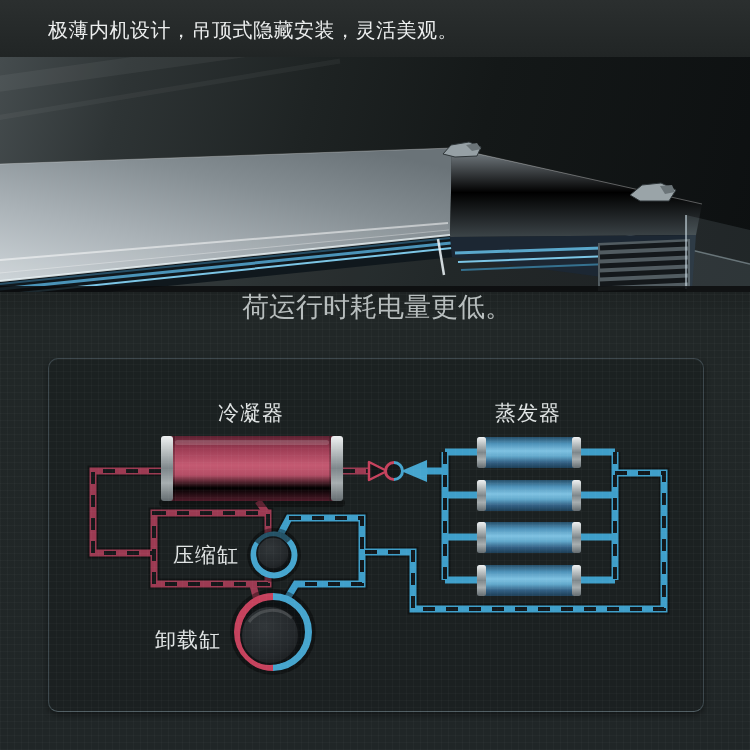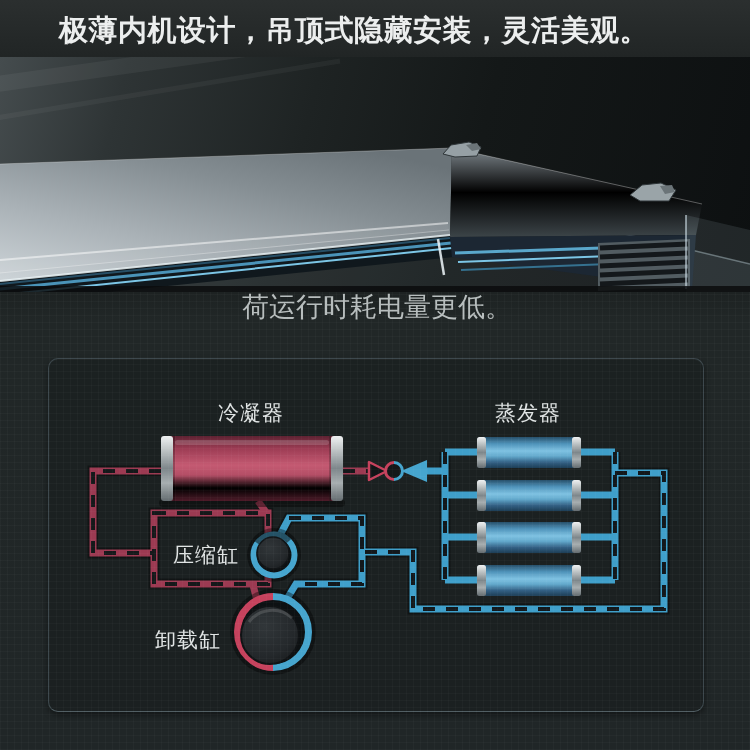--- a/index.html
+++ b/index.html
@@ -3,22 +3,22 @@
 <meta charset="utf-8">
 <style>
   html,body{margin:0;padding:0;background:#111;}
   .page{position:relative;width:750px;height:750px;overflow:hidden;
         font-family:"Liberation Sans","DejaVu Sans",sans-serif;background:#20262
 
 7;}
   
   .header{position:absolute;left:0;top:0;width:750px;height:57px;
           background:linear-gradient(180deg,#2b2f2f 0%,#242828 70%,#212525 100%);}
-  .title{position:absolute;left:59px;top:15px;font-size:29px;line-height:30px;
-         color:#eceeee;letter-spacing:.5px;white-space:nowrap;font-weight:700;}
+  .title{position:absolute;left:48px;top:15px;font-size:20px;line-height:30px;
+         color:#eceeee;letter-spacing:.5px;white-space:nowrap;font-weight:400;}
   
   .photo{position:absolute;left:0;top:57px;width:750px;height:235px;
          background:linear-gradient(104deg,#454c4e 0%,#2e3435 16%,#1e2323 40%,#141818 62%,#0d1011 100%);}
   .photo svg{position:absolute;left:0;top:0;}
   
   .lower{position:absolute;left:0;top:292px;width:750px;height:458px;
          background:linear-gradient(180deg,#1d2222 0px,#212727 28px,#202627 100%);}
   .lower::after{content:"";position:absolute;inset:0;pointer-events:none;
          background-image:
            repeating-linear-gradient(0deg,rgba(255,255,255,.022) 0 1px,transparent 1px 7px),

